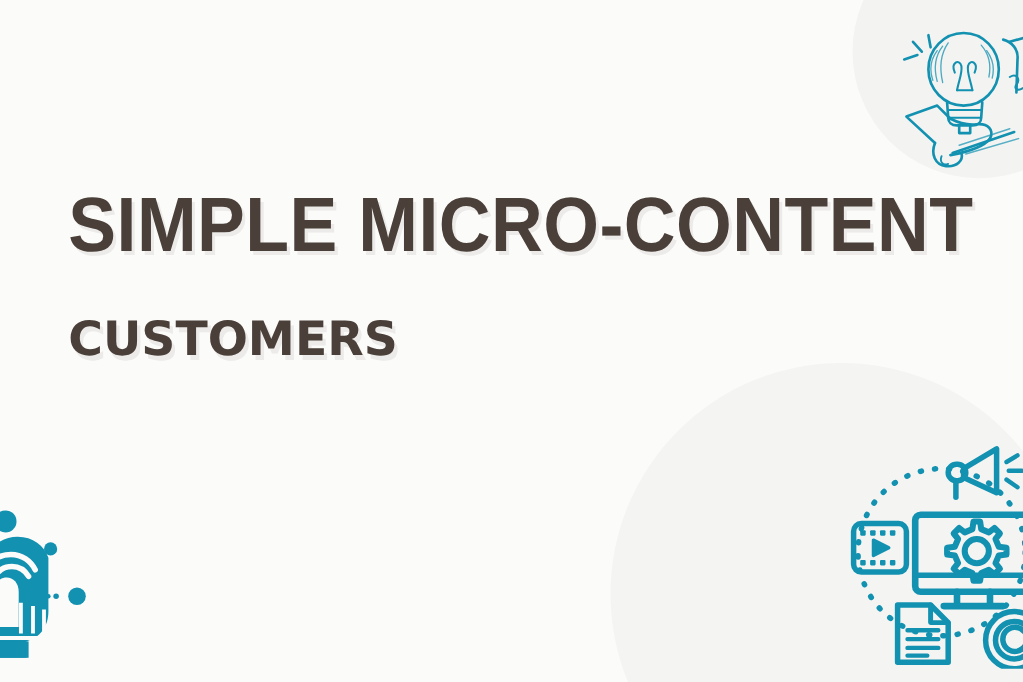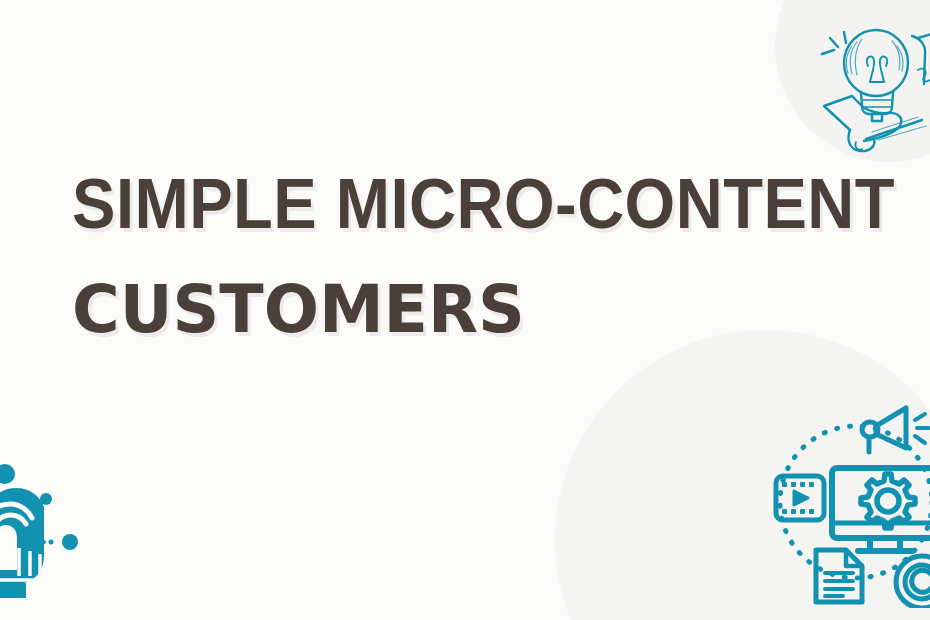--- a/index.html
+++ b/index.html
@@ -37,21 +37,21 @@
     width: 420px;
     height: 420px;
     right: -45px;
     bottom: -130px;
     background: #f4f4f3;
   }
 
   
   #headline {
     position: absolute;
-    left: 72px;
+    left: 62px;
     top: 152px;
     width: 800px;
     z-index: 5;
   }
   .headline-line {
     display: block;
     color: #4b4039;
     font-weight: 700;
     line-height: 105px;
     height: 105px;
@@ -61,21 +61,21 @@
   }
   .hl-condensed {
     font-family: "Liberation Sans Narrow", "Liberation Sans", sans-serif;
     font-size: 70px;
     font-stretch: condensed;
     transform: scaleX(0.93);
     transform-origin: left center;
   }
   .hl-wide {
     font-family: "DejaVu Sans", sans-serif;
-    font-size: 65px;
+    font-size: 43px;
     letter-spacing: 0px;
   }
   .hl-mixed .seg-narrow {
     font-family: "Liberation Sans Narrow", "Liberation Sans", sans-serif;
     font-size: 70px;
     display: inline-block;
     transform: scaleX(0.93);
     transform-origin: left center;
   }
   .hl-mixed .seg-wide {

